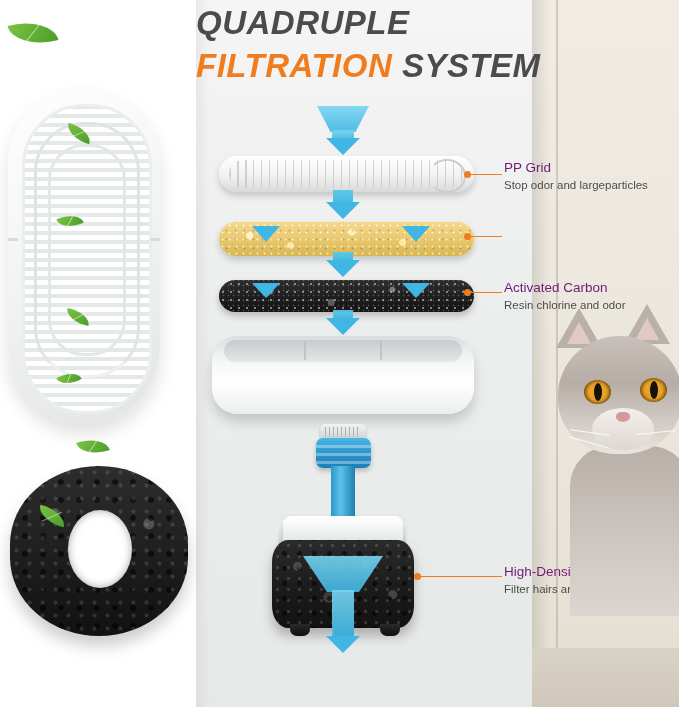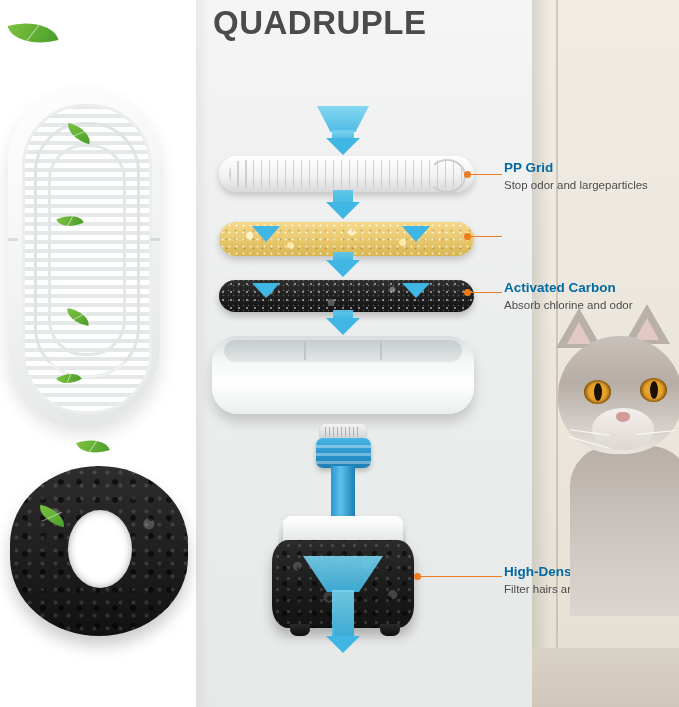--- a/index.html
+++ b/index.html
@@ -35,36 +35,36 @@
   .floor{
     position:absolute;left:532px;top:648px;width:147px;height:59px;
     background:linear-gradient(180deg,#d9d2c6 0%,#cfc7ba 100%);
   }
   .mid-shadow-l{
     position:absolute;left:196px;top:0;width:14px;height:707px;
     background:linear-gradient(90deg,rgba(150,150,150,0.13),rgba(150,150,150,0));
   }
 
   
-  .title-wrap{position:absolute;left:213px;top:4px;width:460px;}
+  .title-wrap{position:absolute;left:196px;top:4px;width:460px;font-style:italic;}
   .title1{
     font-size:33px;letter-spacing:0.5px;font-weight:bold;color:#4b4b4b;
     line-height:38px;
   }
   .title2{
     font-size:33px;letter-spacing:0.5px;font-weight:bold;
     line-height:40px;margin-top:4px;white-space:nowrap;
   }
   .t-orange{color:#f07c1e;}
   .t-grey{color:#4b4b4b;}
 
   
   .callout{position:absolute;}
   .callout .c-title{
-    font-size:13.5px;font-weight:bold;color:#0369a1;white-space:nowrap;
+    font-size:13.5px;font-weight:normal;color:#701a75;white-space:nowrap;
     line-height:16px;
   }
   .callout .c-sub{
     font-size:11.5px;color:#4c4c4c;white-space:nowrap;line-height:15px;margin-top:2px;
   }
   .lead{position:absolute;height:1px;background:#f07c1e;}
   .dot{position:absolute;width:7px;height:7px;border-radius:50%;background:#f07c1e;}
 
   
   .layer{position:absolute;border-radius:24px;}
@@ -322,20 +322,23 @@
   <div class="bg-left"></div>
   <div class="bg-mid"></div>
   <div class="bg-right"></div>
   <div class="bg-right-shadow"></div>
   <div class="mid-shadow-l"></div>
   <div class="wall-edge"></div>
   <div class="floor"></div>
 
   <div class="title-wrap">
     <div class="title1">QUADRUPLE</div>
+    <div class="title2">
+      <span class="t-orange">FILTRATION</span><span class="t-grey"> SYSTEM</span>
+    </div>
   </div>
 
   <div class="arrow wide" style="left:325px;top:106px;width:36px;height:50px;">
     <div class="funnel" style="left:-8px;top:0;width:52px;height:26px;clip-path:polygon(0 0,100% 0,74% 100%,26% 100%);"></div>
     <div class="shaft" style="top:24px;width:22px;height:10px;"></div>
     <div class="head" style="top:32px;"></div>
   </div>
 
   <div class="layer layer-ppgrid">
     <div class="ppgrid-lines"></div>
@@ -415,21 +418,21 @@
     <div class="c-sub">Stop odor and largeparticles</div>
   </div>
 
   <div class="dot" style="left:464px;top:233px;"></div>
   <div class="lead" style="left:470px;top:236px;width:32px;"></div>
 
   <div class="dot" style="left:464px;top:289px;"></div>
   <div class="lead" style="left:470px;top:292px;width:32px;"></div>
   <div class="callout" style="left:504px;top:280px;">
     <div class="c-title">Activated Carbon</div>
-    <div class="c-sub">Absorb chlorine and odor</div>
+    <div class="c-sub">Resin chlorine and odor</div>
   </div>
 
   <div class="dot" style="left:414px;top:573px;"></div>
   <div class="lead" style="left:420px;top:576px;width:82px;"></div>
   <div class="callout" style="left:504px;top:564px;">
     <div class="c-title">High-Density Sponge</div>
     <div class="c-sub">Filter hairs and residue</div>
   </div>
 
   <div class="cartridge">

